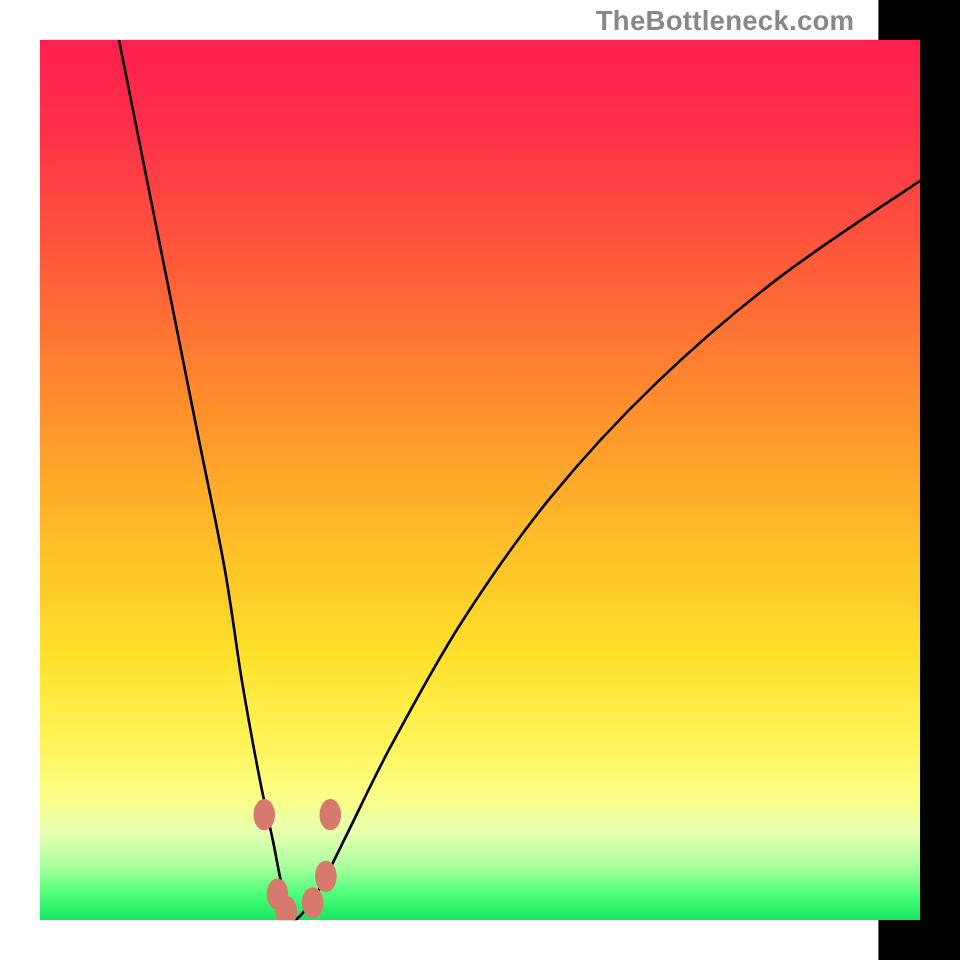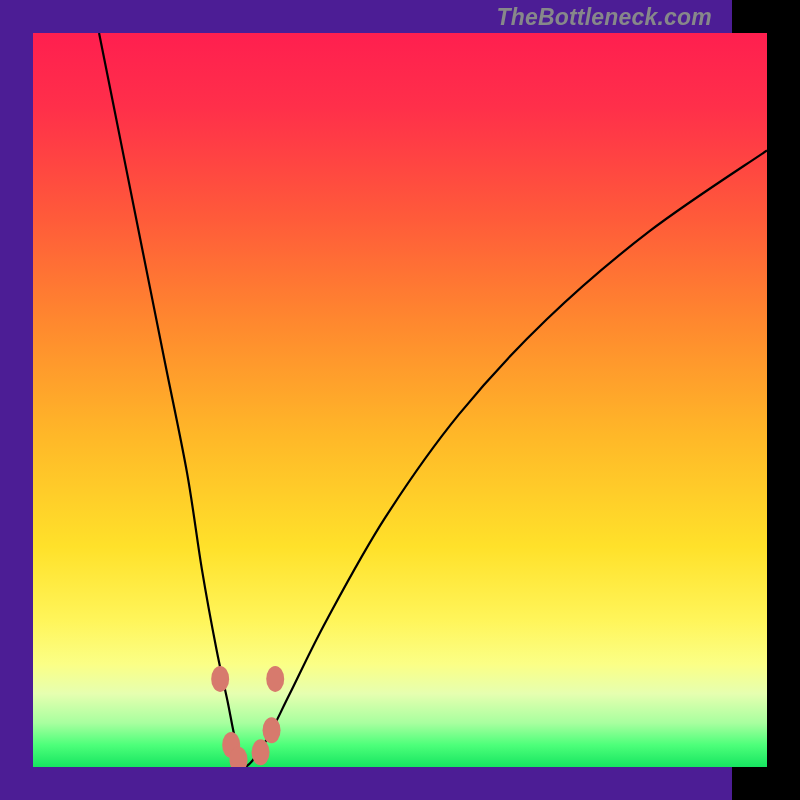--- a/index.html
+++ b/index.html
@@ -9,22 +9,21 @@
     height: 800px;
     background: #000;
     overflow: hidden;
   }
   .frame {
     position: absolute;
     left: 0;
     top: 0;
     width: 732px;
     height: 800px;
-    background: #4c1d95;
-    font-style: italic;
+    background: #ffffff;
   }
   .plot {
     position: absolute;
     left: 33px;
     top: 33px;
     width: 734px;
     height: 734px;
     overflow: hidden;
   }
   .gradient {

